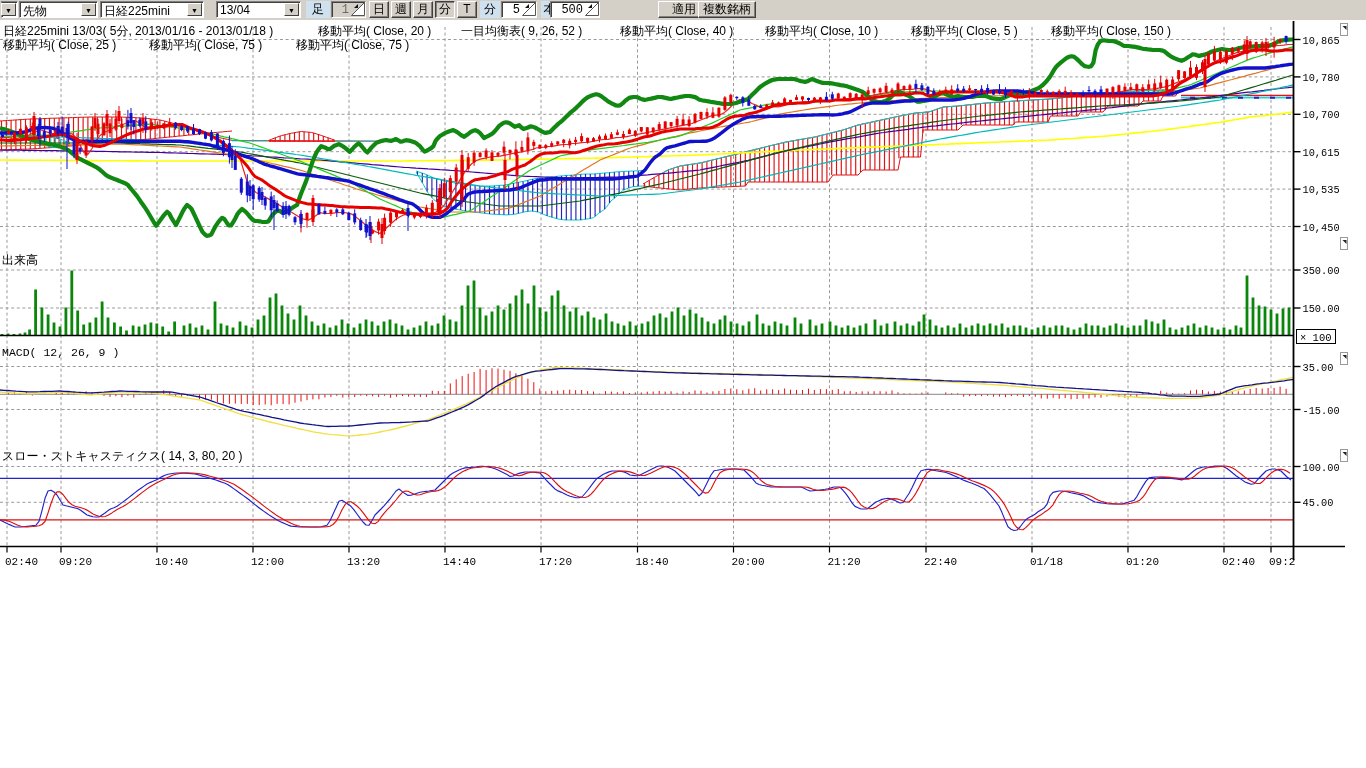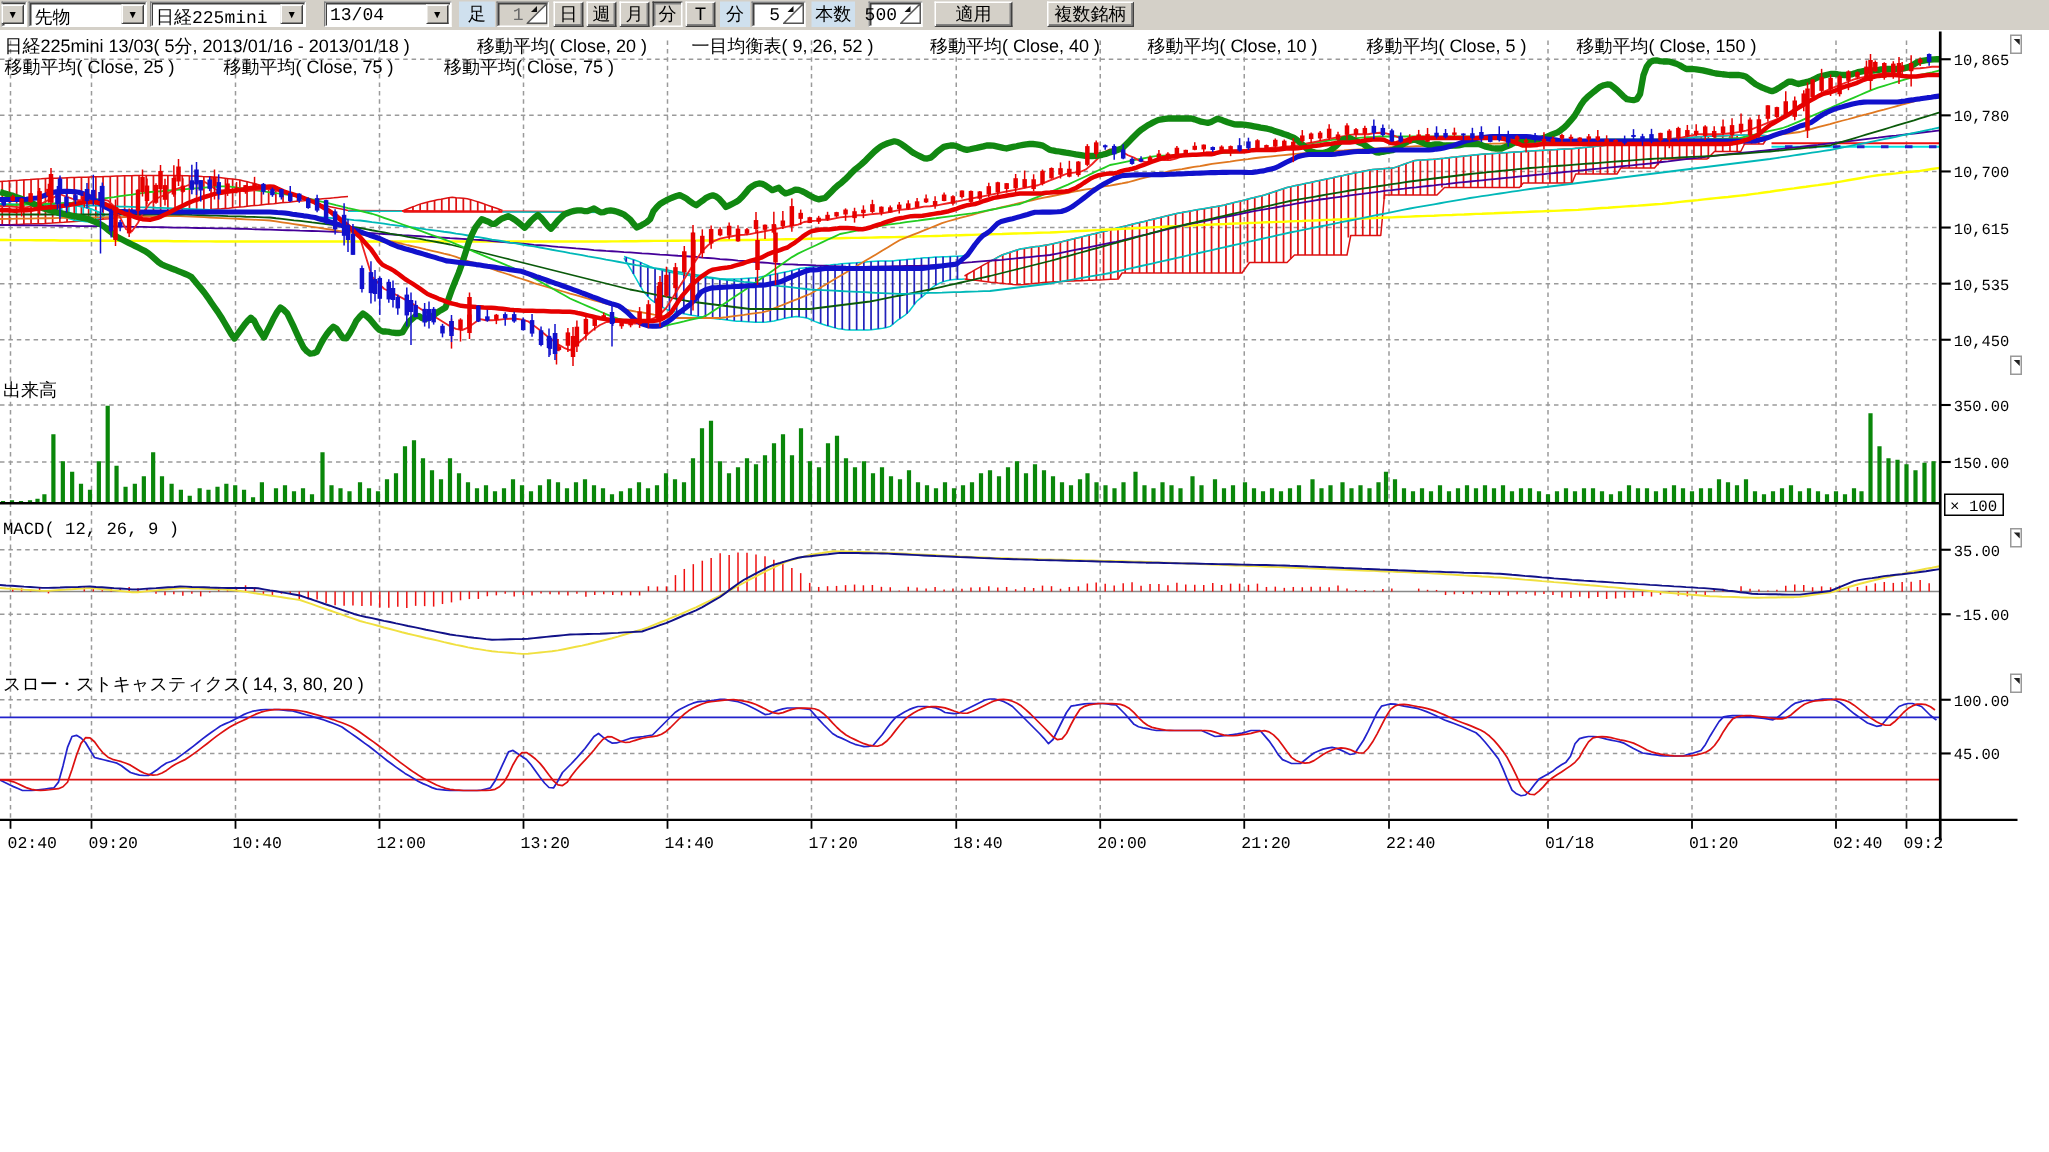--- a/index.html
+++ b/index.html
@@ -1,18 +1,18 @@
 <!DOCTYPE html>
 <html><head><meta charset="utf-8"><style>
 html,body{margin:0;padding:0;background:#fff;width:1366px;height:768px;overflow:hidden}
 *{box-sizing:border-box}
 #tb{position:absolute;left:0;top:0;width:1366px;height:20px;background:#d4d0c8;font-family:"Liberation Sans",sans-serif;font-size:12px;z-index:5}
 #tb>div{position:absolute;top:1px;height:17px}
 .cb{background:#fff;border:1px solid;border-color:#808080 #fff #fff #808080;box-shadow:inset 1px 1px 0 #404040}
-.cbt{position:absolute;left:3px;top:1px;font-family:Liberation Mono, monospace;font-size:12px;color:#000;white-space:pre}
+.cbt{position:absolute;left:3px;top:1px;font-family:Liberation Sans, sans-serif;font-size:12px;color:#000;white-space:pre}
 .cbb{position:absolute;right:1px;top:1px;bottom:1px;width:15px;background:#d4d0c8;border:1px solid;border-color:#fff #404040 #404040 #fff;font-size:7px;color:#000;text-align:center;line-height:13px}
 .bl{background:#cfe0ee;color:#000;text-align:center;line-height:16px;font-family:"Liberation Sans",sans-serif;font-size:12px}
 .sp{background:#fff;border:1px solid;border-color:#808080 #fff #fff #808080;box-shadow:inset 1px 1px 0 #404040}
 .spg{background:#d4d0c8}
 .spg .spv{color:#6a6a6a}
 .spv{position:absolute;right:16px;top:1px;font-family:"Liberation Mono",monospace;font-size:12px;color:#000}
 .spb{position:absolute;right:0px;top:0px;width:14px;height:14px}
 .bt{background:#d4d0c8;border:1px solid;border-color:#fff #404040 #404040 #fff;box-shadow:inset -1px -1px 0 #808080;color:#000;text-align:center;line-height:15px;font-family:"Liberation Sans",sans-serif;font-size:12px}
 .bt.pressed{border-color:#404040 #fff #fff #404040;box-shadow:inset 1px 1px 0 #808080}
 </style></head><body>
@@ -1108,21 +1108,21 @@
     <div class="bt" style="left:457px;width:20px">T</div>
     <div class="bl" style="left:480px;width:20px">分</div>
     <div class="sp" style="left:501px;width:36px">
       <span class="spv">5</span>
       <span class="spb"><svg width="14" height="14">
           <path d="M0.5 13.5 L13.5 0.5 L13.5 13.5 Z" fill="#fff" stroke="#555" stroke-width="1"></path>
           <path d="M3 6 L7 2 L7 6 Z" fill="#111"></path>
         </svg></span>
     </div>
     <div class="bl" style="left:541px;width:29px">本数</div>
-    <div class="sp" style="left:579px;width:36px">
+    <div class="sp" style="left:550px;width:50px">
       <span class="spv">500</span>
       <span class="spb"><svg width="14" height="14">
           <path d="M0.5 13.5 L13.5 0.5 L13.5 13.5 Z" fill="#fff" stroke="#555" stroke-width="1"></path>
           <path d="M3 6 L7 2 L7 6 Z" fill="#111"></path>
         </svg></span>
     </div>
-    <div class="bt" style="left:623px;width:52px">適用</div>
+    <div class="bt" style="left:658px;width:52px">適用</div>
     <div class="bt" style="left:698px;width:58px">複数銘柄</div>
   </div>
 </body></html>

